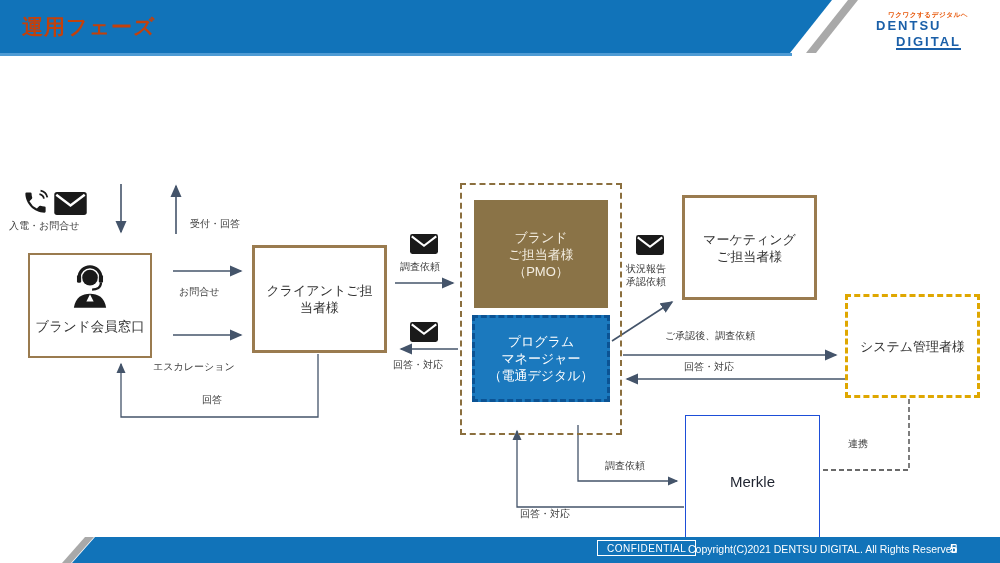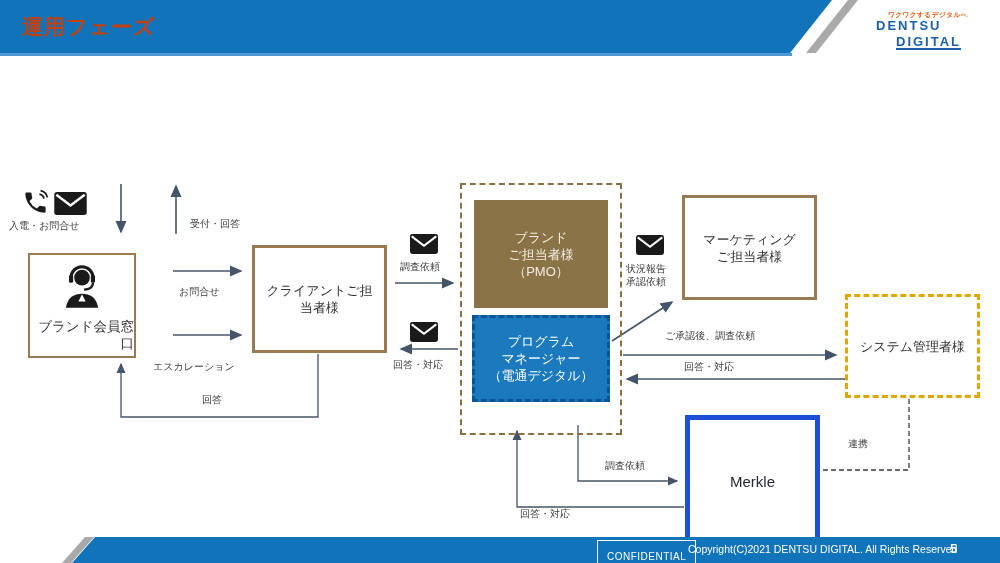--- a/index.html
+++ b/index.html
@@ -17,39 +17,39 @@
   .logo { position:absolute; left:868px; top:10px; width:120px; }
   .logo-tag { color:#E8590C; font-size:7px; letter-spacing:0.5px; text-align:center; font-weight:bold; transform:scale(.95); }
   .logo-l1 { color:#1A5FA8; font-size:13px; font-weight:bold; letter-spacing:2px; margin-left:8px; line-height:12px; }
   .logo-l2 { color:#1A5FA8; font-size:13px; font-weight:bold; letter-spacing:2px; margin-left:28px; line-height:13px; border-bottom:2px solid #1A5FA8; display:inline-block; }
 
   .ftr-bar { position:absolute; left:0; top:537px; width:1000px; height:26px;
              background:#1173B9; clip-path:polygon(95px 0,1000px 0,1000px 26px,72px 26px); }
   .ftr-stripe { position:absolute; left:0; top:537px; width:1000px; height:26px;
              background:#A9A9A9; clip-path:polygon(85px 0,94px 0,71px 26px,62px 26px); }
   .conf-box { position:absolute; left:597px; top:540px; border:1px solid #fff; color:#fff;
-              font-size:10px; padding:10px 9px 1px; letter-spacing:.5px; }
+              font-size:10px; padding:2px 9px 1px; letter-spacing:.5px; }
   .copyright { position:absolute; left:688px; top:543px; color:#fff; font-size:10.5px; }
   .page-num  { position:absolute; left:950px; top:541px; color:#fff; font-size:13px; font-weight:bold; }
 
   
   .node { position:absolute; background:#fff; display:flex; flex-direction:column;
           align-items:center; justify-content:center; text-align:center;
           font-size:13px; color:#333; line-height:17px; }
   .b-tan { border:2.5px solid #9A7B4F; }
   .n-customer { left:85px; top:72px; width:130px; height:103px; justify-content:flex-start; }
-  .n-desk     { left:28px; top:253px; width:108px; height:105px; justify-content:flex-start;text-align:right; }
+  .n-desk     { left:28px; top:253px; width:124px; height:105px; justify-content:flex-start; }
   .n-client   { left:252px; top:245px; width:135px; height:108px; }
   .n-group    { left:460px; top:183px; width:162px; height:252px; border:2px dashed #8B6F3E; background:transparent; }
   .n-pmo      { left:474px; top:200px; width:134px; height:108px; background:#8A7347; color:#F3EDE1; }
   .n-pm       { left:472px; top:315px; width:138px; height:87px; background:#1B79BE;
                 border:3px dashed #0B5394; color:#ffffff; }
   .n-mkt      { left:682px; top:195px; width:135px; height:105px; }
   .n-sys      { left:845px; top:294px; width:135px; height:104px; border:3px dashed #DFA700; }
-  .n-merkle   { left:685px; top:415px; width:135px; height:133px; border:5px solid #1d4ed8;
+  .n-merkle   { left:685px; top:415px; width:135px; height:133px; border:1px solid #1d4ed8;
                 font-size:15px; color:#1F2430; }
   .n-customer .node-label { margin-top:8px; }
   .n-desk .node-label { margin-top:6px; font-size:13.5px; }
 
   
   .lbl { position:absolute; font-size:10px; color:#404040; white-space:nowrap; }
   .lbl.c { text-align:center; }
 
   .ico { position:absolute; }
   .overlay { position:absolute; left:0; top:0; pointer-events:none; }

